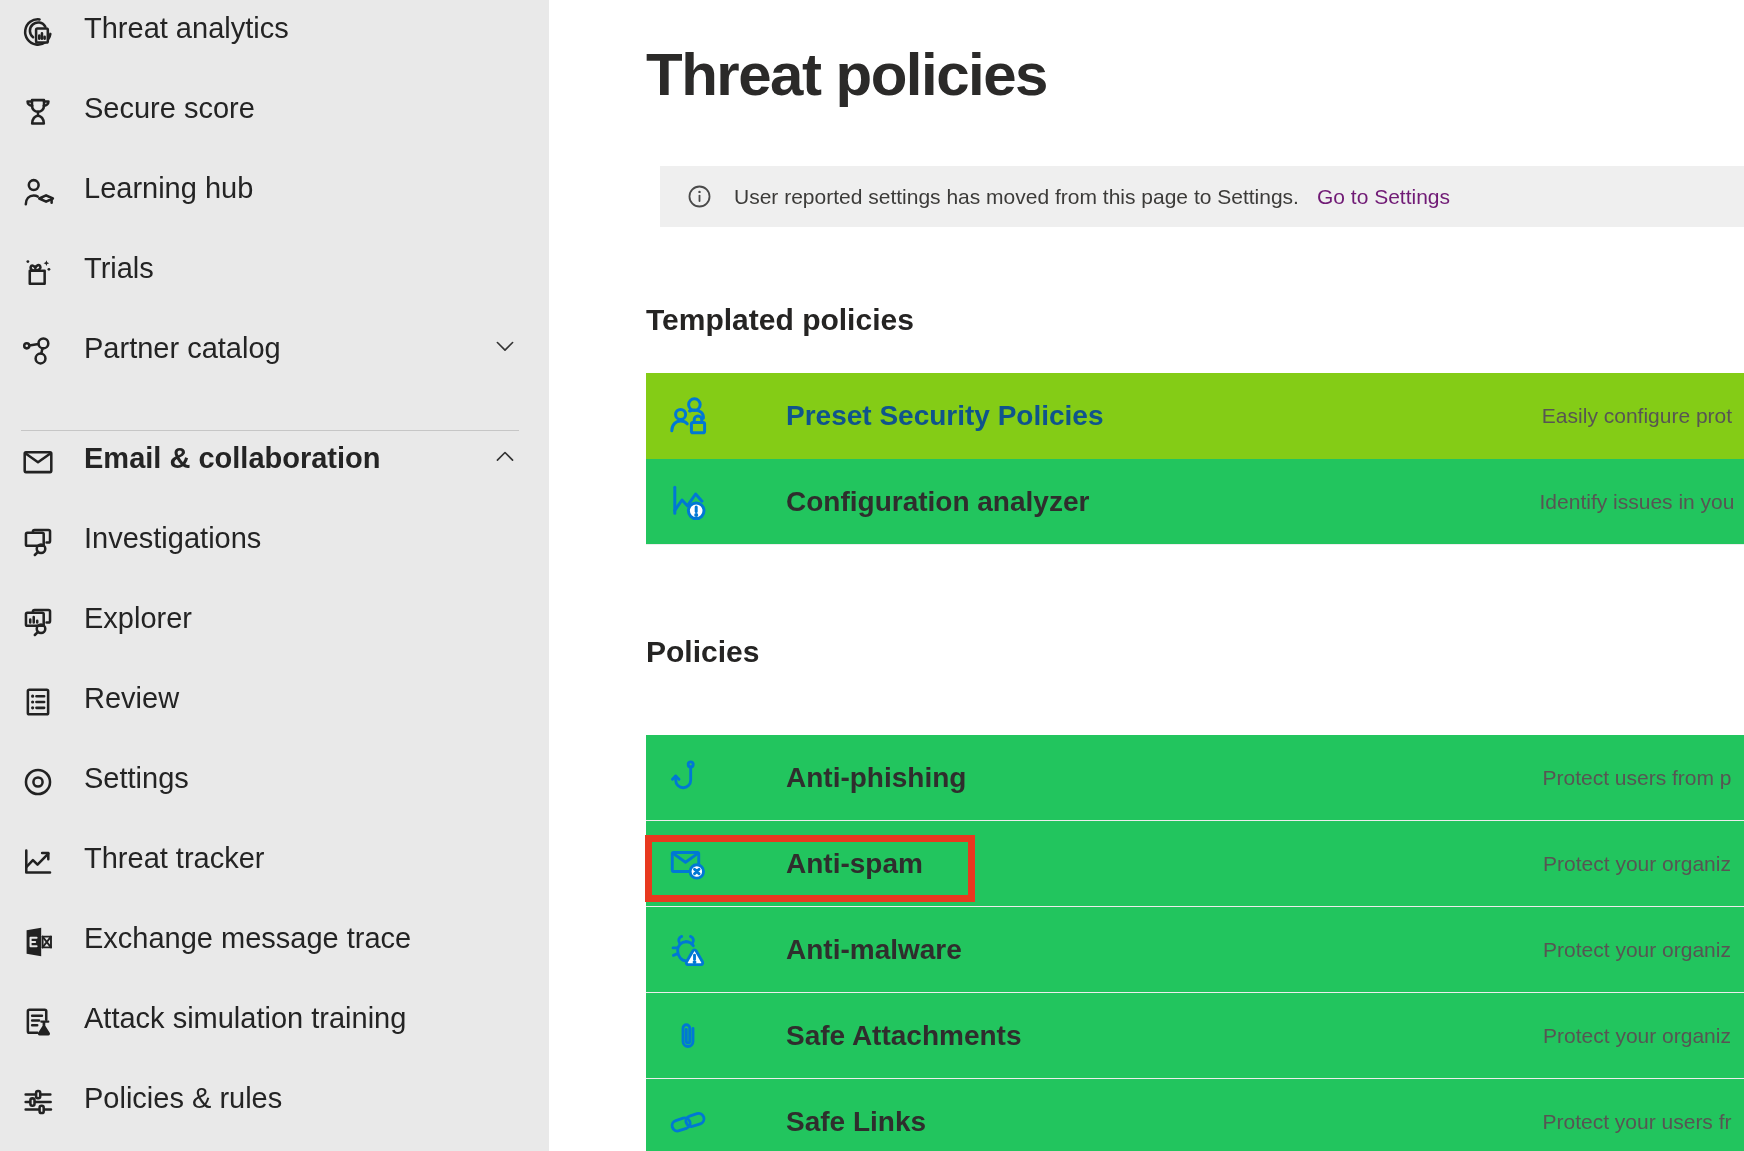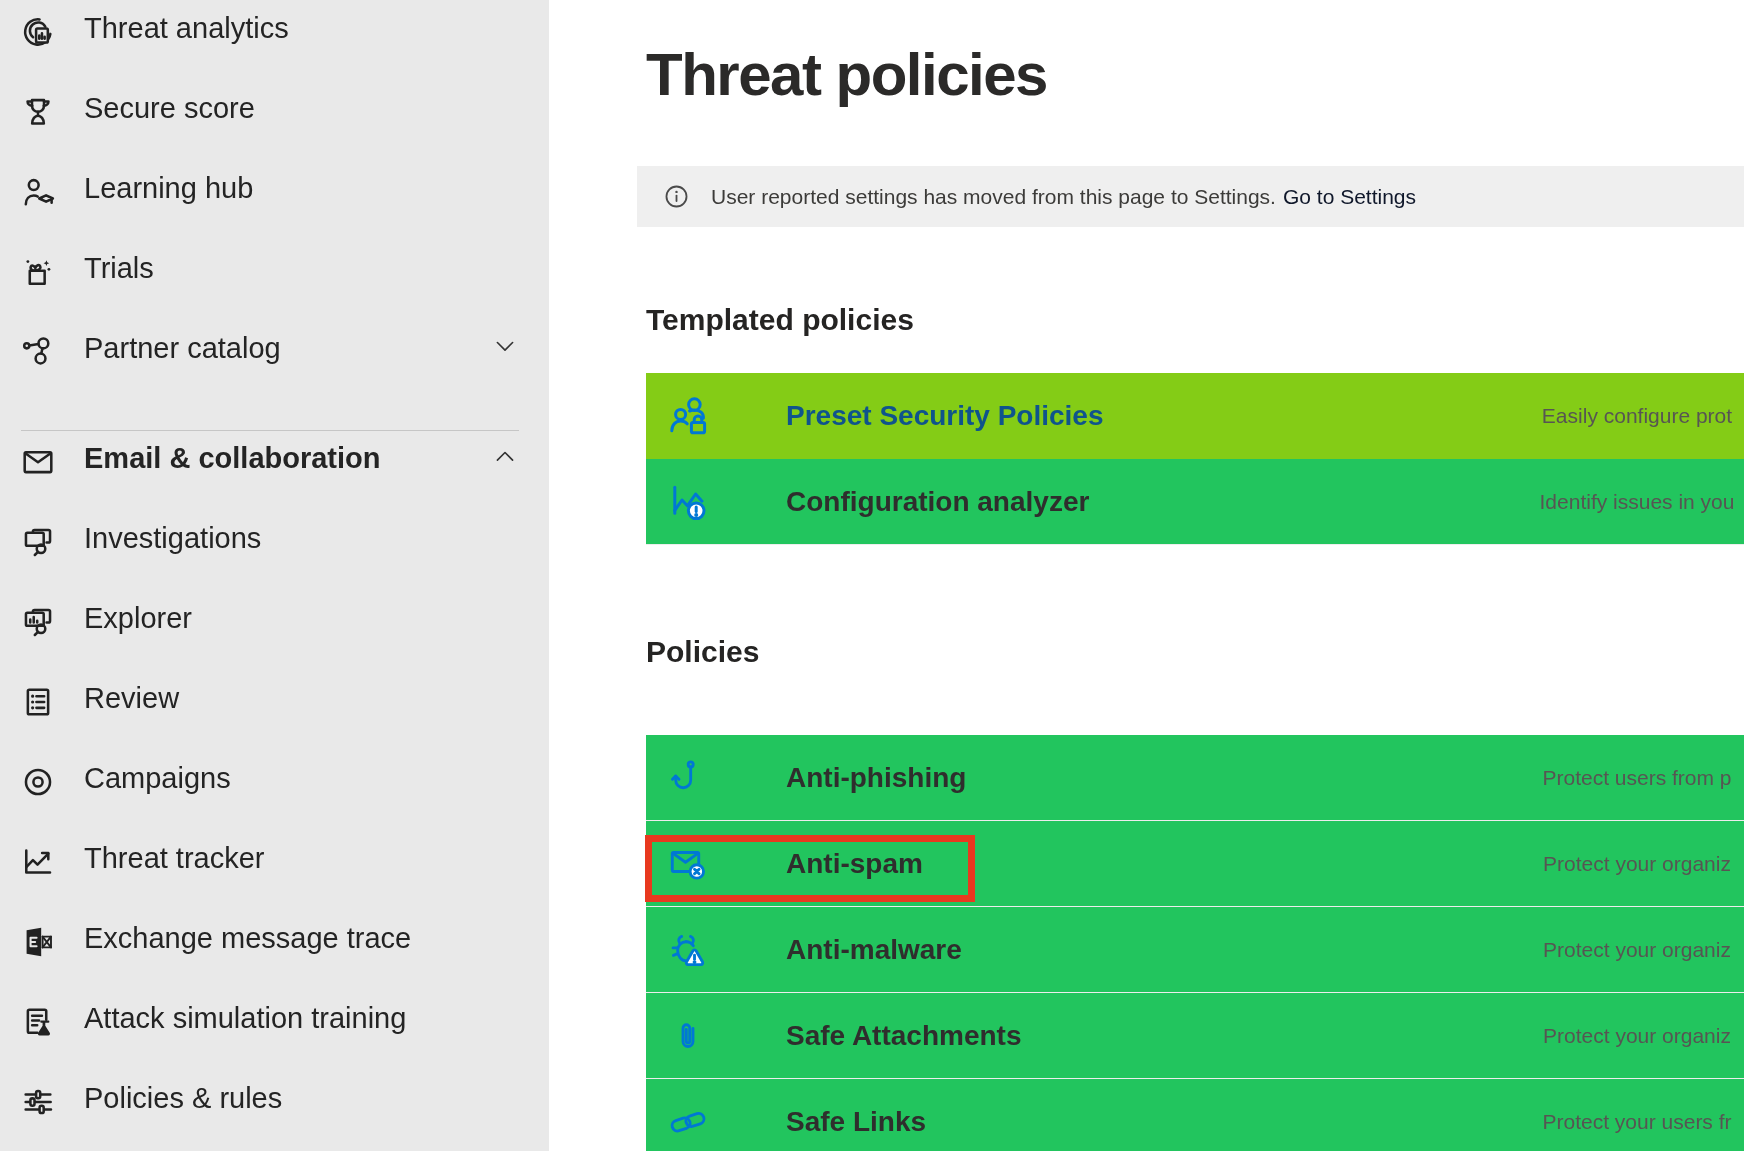--- a/index.html
+++ b/index.html
@@ -25,26 +25,26 @@
   .side-item.bold .lbl{font-weight:700;}
   .side-item .chev{margin-left:auto;margin-right:30px;color:#333;display:flex;}
   .side-divider{height:1px;background:#c6c6c6;margin:18px 30px 11px 21px;}
   
   .main{position:absolute;left:549px;top:0;width:1195px;height:938px;background:#fff;}
   .page-title{
     position:absolute;left:97px;top:40px;margin:0;
     font-size:60px;font-weight:700;letter-spacing:-1.5px;color:#2b2a29;
   }
   .banner{
-    position:absolute;left:88px;right:0;top:166px;height:61px;background:#efefef;
+    position:absolute;left:111px;right:0;top:166px;height:61px;background:#efefef;
     display:flex;align-items:center;padding-left:25px;box-sizing:border-box;
     font-size:21px;color:#3c3b39;white-space:nowrap;overflow:hidden;text-align:center;
   }
   .banner .info{margin-right:20px;display:flex;color:#4a4a4a;}
-  .banner a{color:#0f172a;text-decoration:none;margin-left:7px;cursor:pointer;}
+  .banner a{color:#701a75;text-decoration:none;margin-left:18px;cursor:pointer;}
   .sec-heading{
     position:absolute;left:97px;margin:0;font-size:30px;font-weight:700;color:#252423;
   }
   .sec-heading.templated{top:303px;}
   .sec-heading.policies{top:635px;}
   .rows{position:absolute;left:97px;right:0;}
   .rows.templated{top:373px;}
   .rows.policies{top:735px;}
   .prow{
     height:86px;display:flex;align-items:center;box-sizing:border-box;
@@ -195,21 +195,21 @@
     <span class="lbl">Review</span>
   </div>
 
   <div class="side-item">
     <span class="ic">
       <svg width="38" height="38" viewBox="0 0 24 24" fill="none" stroke="currentColor" stroke-width="1.6" stroke-linecap="round" stroke-linejoin="round">
         <circle cx="12" cy="12" r="7.6"></circle>
         <circle cx="12" cy="12" r="2.9"></circle>
       </svg>
     </span>
-    <span class="lbl">Campaigns</span>
+    <span class="lbl">Settings</span>
   </div>
 
   <div class="side-item">
     <span class="ic">
       <svg width="38" height="38" viewBox="0 0 24 24" fill="none" stroke="currentColor" stroke-width="1.6" stroke-linecap="round" stroke-linejoin="round">
         <path d="M4.6 4.8v13.8h15"></path>
         <path d="M4.6 15.2l4.2-4.4 2.9 2.9 6.8-7"></path>
         <path d="M14.6 6.3h3.9v3.9"></path>
       </svg>
     </span>

